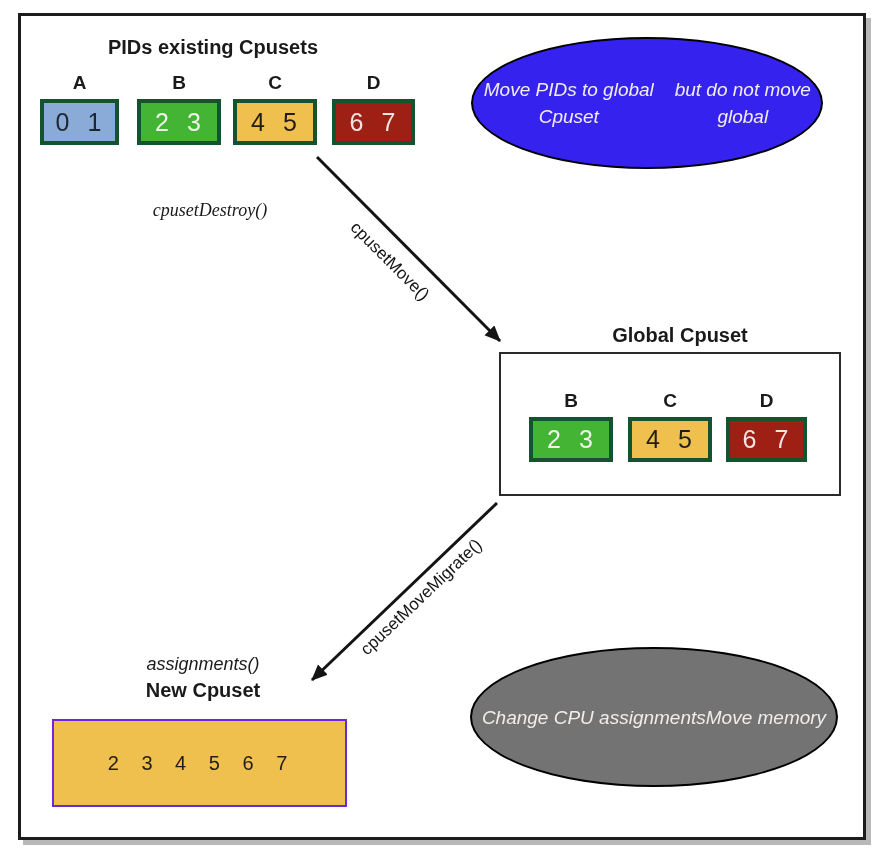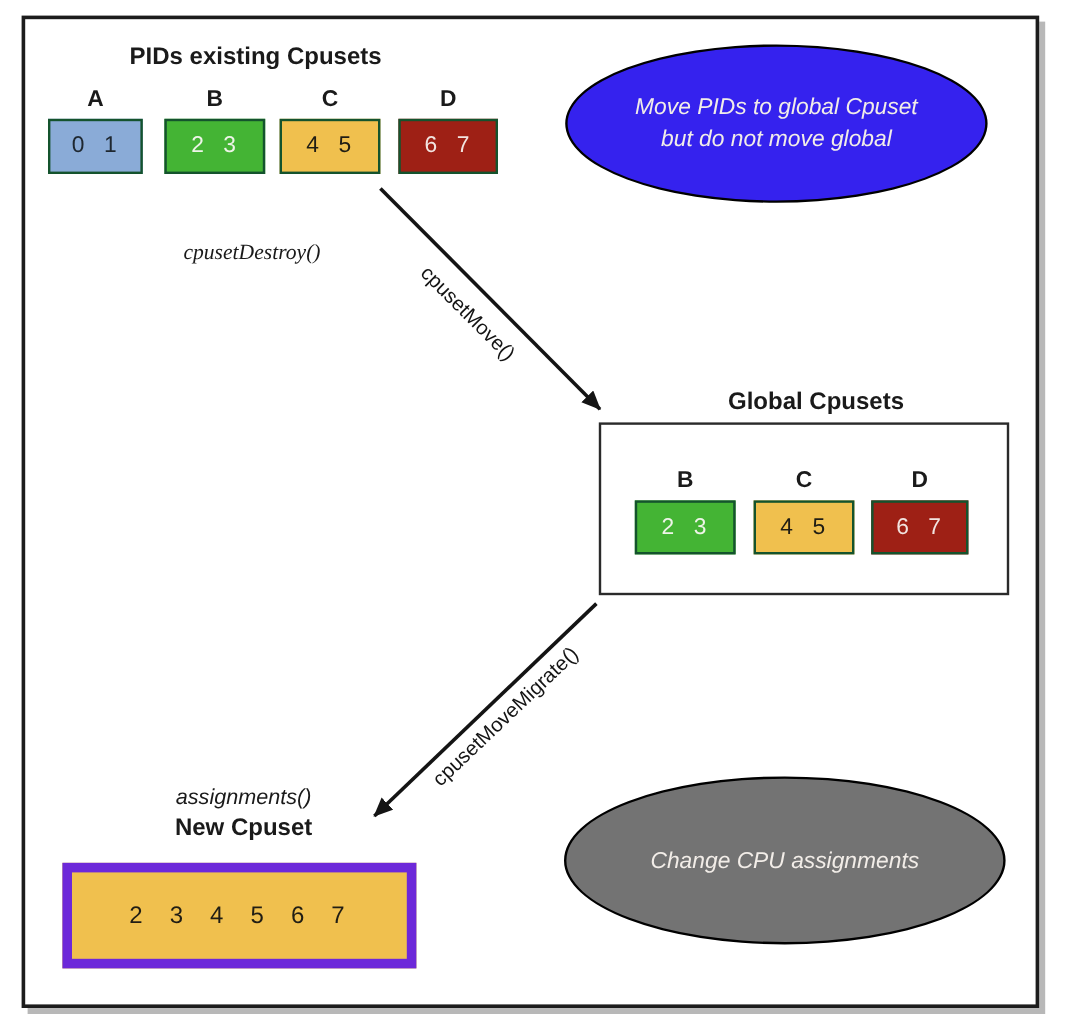--- a/index.html
+++ b/index.html
@@ -10,36 +10,36 @@
   .frame{
     position:absolute;left:18px;top:13px;width:848px;height:827px;
     box-sizing:border-box;border:3px solid #1c1c1c;background:#ffffff;
     box-shadow:5px 5px 0 #b8b8b8;
   }
   .abs{position:absolute;}
   .grp-title{font-weight:bold;font-size:20px;text-align:center;}
   .cpuset-group{position:absolute;text-align:center;}
   .cpuset-label{font-weight:bold;font-size:19px;line-height:22px;margin-bottom:5px;text-align:center;}
   .cpuset-box{
-    box-sizing:border-box;height:46px;border:2px solid #14532d;
+    box-sizing:border-box;height:46px;border:4px solid #14532d;
     display:flex;align-items:center;justify-content:center;
-    font-size:19px;letter-spacing:2px;word-spacing:7px;
+    font-size:25px;letter-spacing:2px;word-spacing:7px;
   }
   .note{font-style:italic;font-size:18px;line-height:26px;text-align:center;}
   .global-box{
     box-sizing:border-box;border:2px solid #2a2a2a;background:#ffffff;
   }
   .big-box{
-    box-sizing:border-box;border:8px solid #6d28d9;
+    box-sizing:border-box;border:2px solid #6d28d9;
     display:flex;align-items:center;justify-content:center;
     font-size:20px;letter-spacing:4px;word-spacing:9px;
   }
   .callout{
     box-sizing:border-box;border:2px solid #000;border-radius:50%;
-    display:flex;flex-direction:column;align-items:center;justify-content:center;
+    display:flex;flex-direction:row;align-items:center;justify-content:center;
     color:#f2ede8;font-style:italic;font-size:19px;line-height:27px;text-align:center;
   }
   .arrows{position:absolute;left:0;top:0;pointer-events:none;}
   .arrow-label{
     font-family:"Liberation Sans", sans-serif;font-size:17px;fill:#141414;
   }
 </style>
 </head>
 <body>
 
@@ -75,21 +75,21 @@
       <marker id="ah" markerUnits="userSpaceOnUse" markerWidth="18" markerHeight="16" refX="15" refY="7" orient="auto">
         <path d="M0,0 L16,7 L0,14 z" fill="#141414"></path>
       </marker>
     </defs>
     <line x1="317" y1="157" x2="500" y2="341" stroke="#141414" stroke-width="3" marker-end="url(#ah)"></line>
     <text class="arrow-label" text-anchor="middle" transform="translate(386,265) rotate(45)">cpusetMove()</text>
     <line x1="497" y1="503" x2="312" y2="680" stroke="#141414" stroke-width="3" marker-end="url(#ah)"></line>
     <text class="arrow-label" text-anchor="middle" transform="translate(425,601) rotate(-43.5)">cpusetMoveMigrate()</text>
   </svg>
 
-  <div class="abs grp-title" style="left:570px;top:324px;width:220px;">Global Cpusets</div>
+  <div class="abs grp-title" style="left:570px;top:324px;width:220px;">Global Cpuset</div>
   <div class="abs global-box" style="left:499px;top:352px;width:342px;height:144px;"></div>
 
   <div class="cpuset-group" style="left:529px;top:390px;width:84px;">
     <div class="cpuset-label">B</div>
     <div class="cpuset-box" style="height: 45px; background: rgb(68, 180, 52); color: rgb(238, 244, 232);">2 3</div>
   </div>
   <div class="cpuset-group" style="left:628px;top:390px;width:84px;">
     <div class="cpuset-label">C</div>
     <div class="cpuset-box" style="height: 45px; background: rgb(240, 192, 78); color: rgb(32, 29, 20);">4 5</div>
   </div>
@@ -101,15 +101,16 @@
   <div class="abs note" style="left:78px;top:651px;width:250px;">assignments()</div>
   <div class="abs grp-title" style="left:78px;top:679px;width:250px;">New Cpuset</div>
   <div class="abs big-box" style="left: 52px; top: 719px; width: 295px; height: 88px; background: rgb(240, 192, 78); color: rgb(32, 29, 20);">2 3 4 5 6 7</div>
 
   <div class="abs callout" style="left: 471px; top: 37px; width: 352px; height: 132px; background: rgb(53, 34, 238);">
     <div>Move PIDs to global Cpuset</div>
     <div>but do not move global</div>
   </div>
   <div class="abs callout" style="left: 470px; top: 647px; width: 368px; height: 140px; background: #737373;">
     <div>Change CPU assignments</div>
+    <div>Move memory</div>
   </div>
 
 </div>
 
 </body></html>

